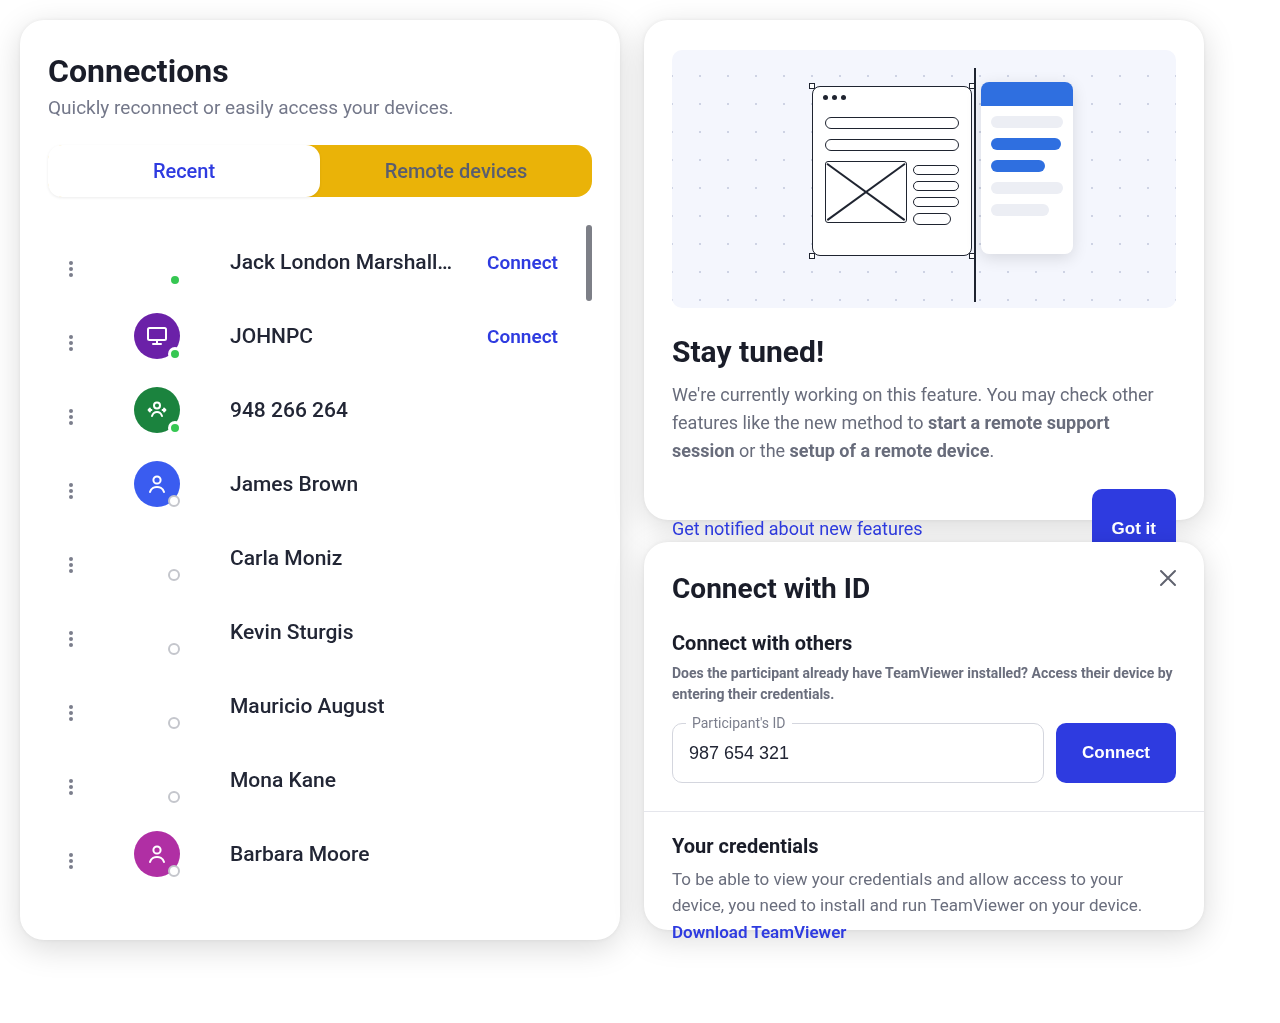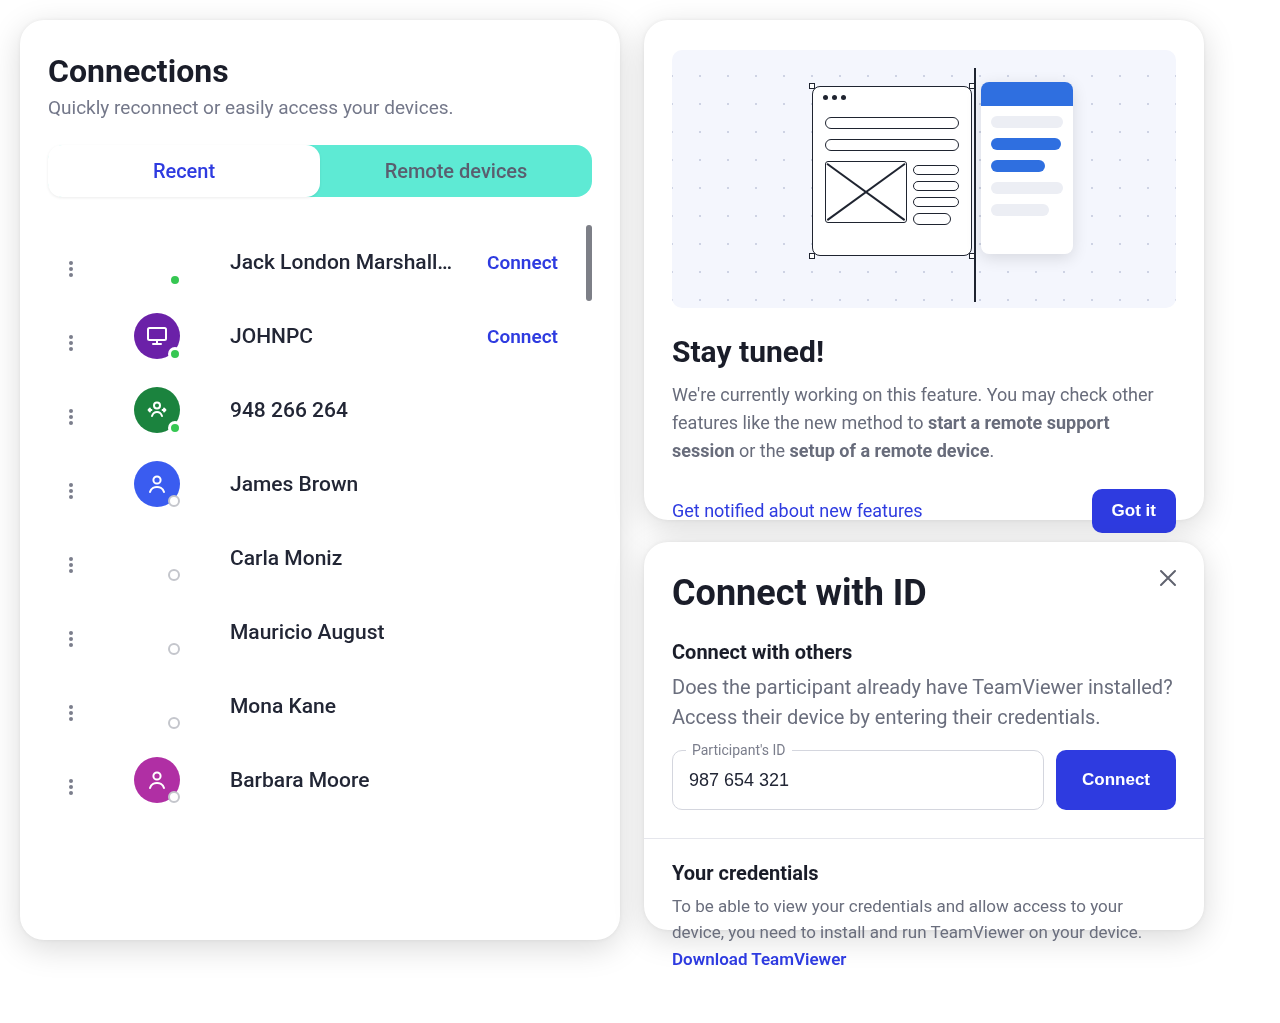--- a/index.html
+++ b/index.html
@@ -33,21 +33,21 @@
       font-weight: 700;
       color: #1a1d29;
       margin-bottom: 6px;
     }
     .connections-subtitle {
       font-size: 19px;
       color: #74788a;
       margin-bottom: 26px;
     }
     .tab-switcher {
-      background: #5eead4;
+      background: #eab308;
       border-radius: 16px;
       display: flex;
       margin-bottom: 20px;
     }
     .tab {
       flex: 1;
       text-align: center;
       font-size: 20px;
       font-weight: 500;
       padding: 14px 0;
@@ -196,33 +196,33 @@
     .r-pill.blue { background: #2f6fe0; width: 70px; }
     .r-pill.blue2 { background: #2f6fe0; width: 54px; }
     .r-pill.grey { background: #eceef4; width: 72px; }
     .feature-title { font-size: 30px; font-weight: 700; color: #1a1d29; margin-bottom: 12px; }
     .feature-desc { font-size: 18px; color: #686c7b; line-height: 1.55; margin-bottom: 24px; }
     .feature-desc strong { color: #686c7b; font-weight: 700; }
     .feature-actions { display: flex; justify-content: space-between; align-items: center; }
     .link-btn { color: #2e3be0; font-weight: 400; font-size: 18px; cursor: pointer; }
     .primary-btn {
       background: #2e3be0; color: #fff; border: none;
-      padding: 12px 20px; font-size: 17px; font-weight: 600;
+      padding: 30px 20px; font-size: 17px; font-weight: 600;
       border-radius: 10px; cursor: pointer;
     }
     
     .connectid-card { padding: 30px 28px 24px; height: 388px; position: relative; }
     .close-x {
       position: absolute; top: 22px; right: 22px;
       color: #60636f; cursor: pointer; font-size: 22px;
       width: 28px; height: 28px; display: flex; align-items: center; justify-content: center;
     }
-    .cid-title { font-size: 36px; font-weight: 700; color: #1a1d29; margin-bottom: 26px; }
+    .cid-title { font-size: 28px; font-weight: 700; color: #1a1d29; margin-bottom: 26px; }
     .cid-subtitle { font-size: 20px; font-weight: 700; color: #1a1d29; margin-bottom: 8px; }
-    .cid-desc { font-size: 20px; color: #6a6e7d; line-height: 1.5; margin-bottom: 18px; }
+    .cid-desc { font-size: 14px; color: #6a6e7d; line-height: 1.5; margin-bottom: 18px; font-weight: bold; }
     .input-row { display: flex; gap: 12px; align-items: stretch; margin-bottom: 28px; }
     .id-input-wrap { flex: 1; position: relative; }
     .id-label {
       position: absolute; top: -8px; left: 14px;
       background: #fff; padding: 0 6px;
       font-size: 14px; color: #7b7e8c;
     }
     .id-input {
       width: 100%; height: 60px;
       border: 1.5px solid #d4d6de; border-radius: 10px;
@@ -311,20 +311,31 @@
         <div class="conn-item">
           <span class="more-btn"><span class="dots-v">
               <i></i>
               <i></i>
               <i></i>
             </span></span>
           <div class="avatar empty">
             <span class="status-dot offline"></span>
           </div>
           <span class="conn-name">Carla Moniz</span>
+        </div>
+        <div class="conn-item">
+          <span class="more-btn"><span class="dots-v">
+              <i></i>
+              <i></i>
+              <i></i>
+            </span></span>
+          <div class="avatar empty">
+            <span class="status-dot offline"></span>
+          </div>
+          <span class="conn-name">Kevin Sturgis</span>
         </div>
         <div class="conn-item">
           <span class="more-btn"><span class="dots-v">
               <i></i>
               <i></i>
               <i></i>
             </span></span>
           <div class="avatar empty">
             <span class="status-dot offline"></span>
           </div>

